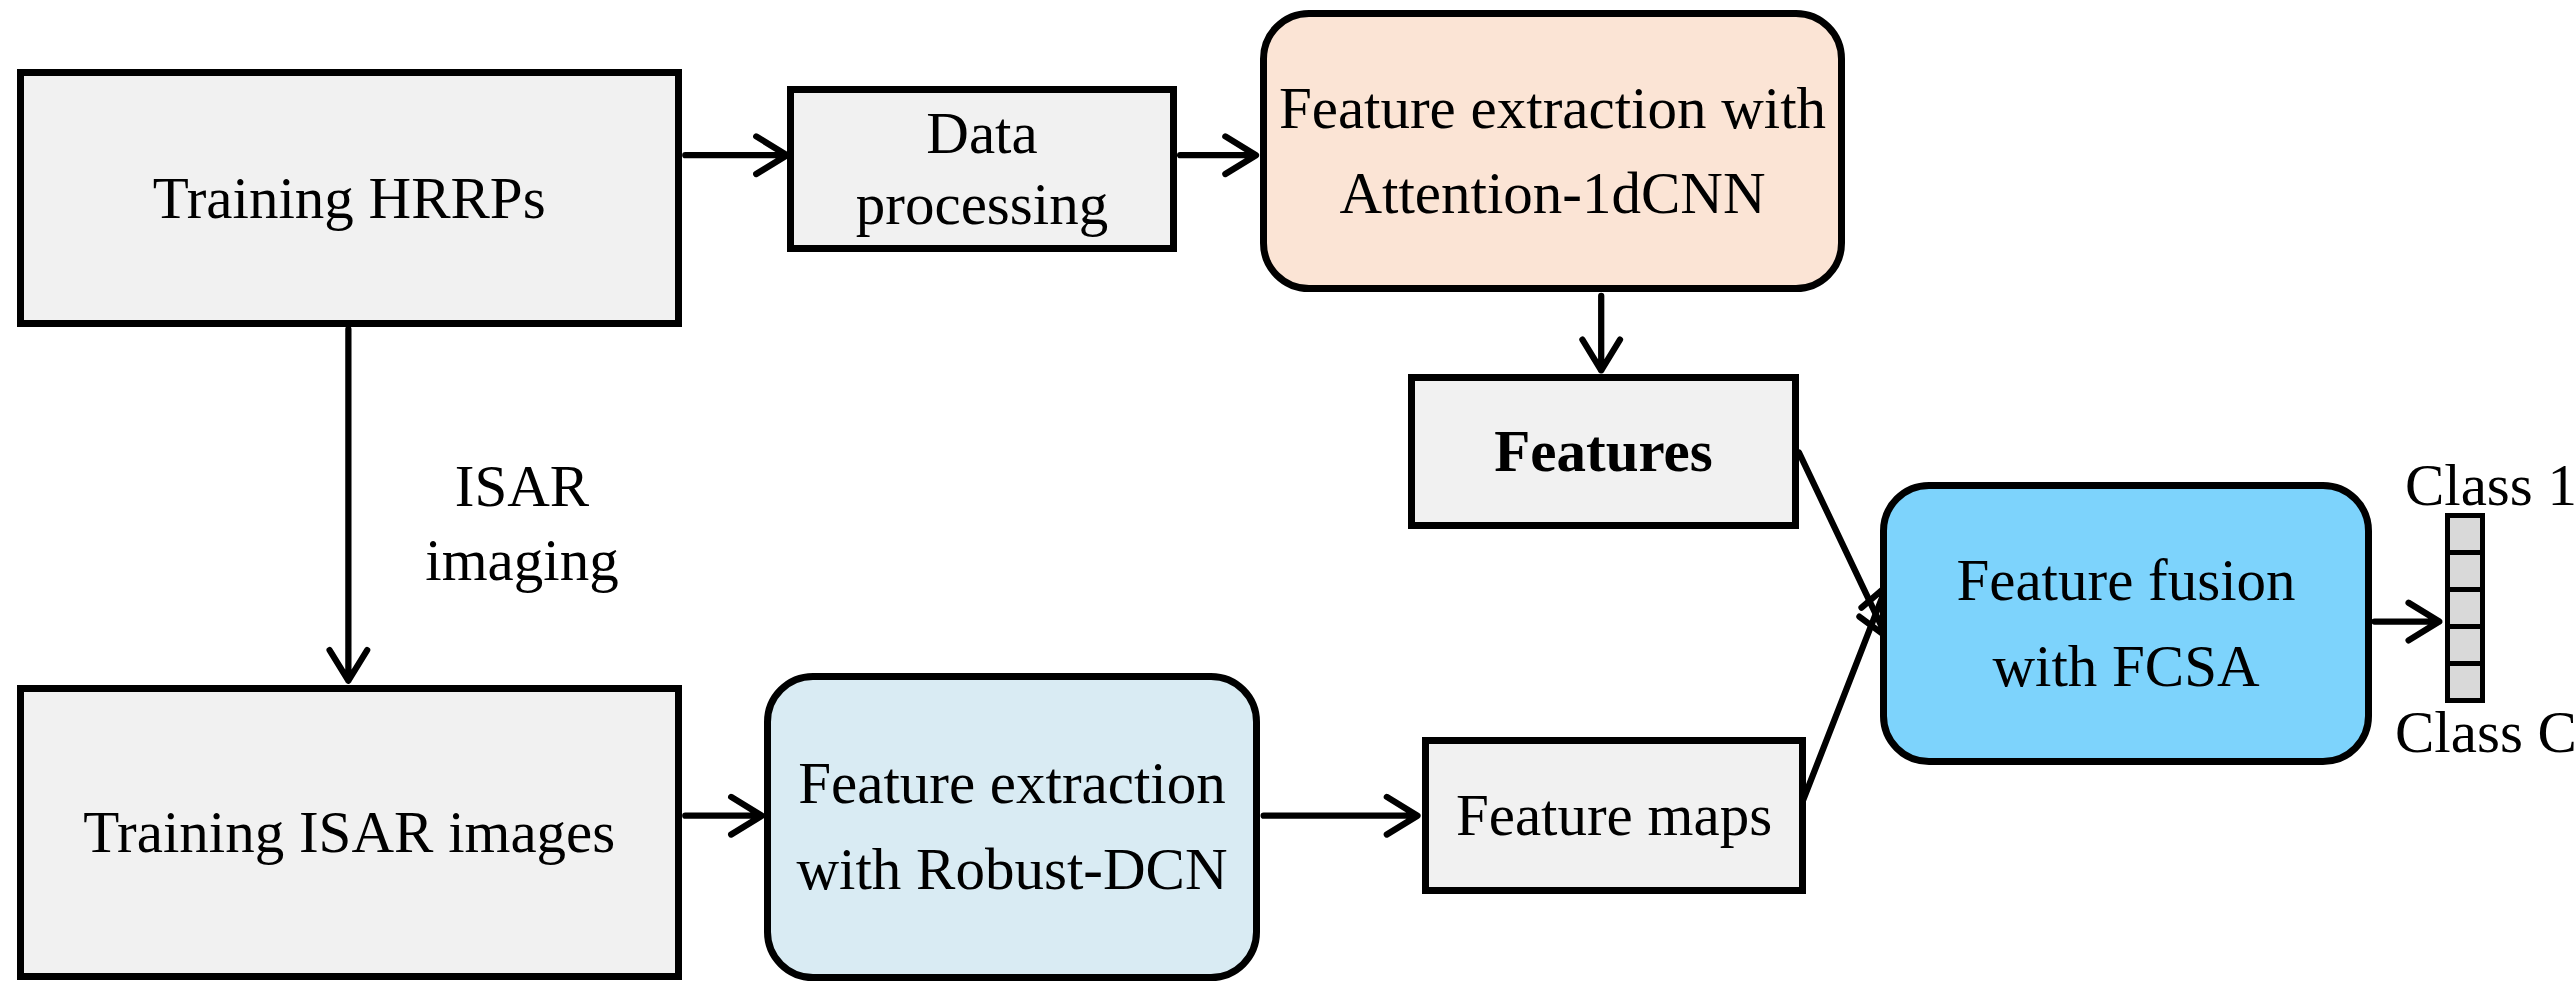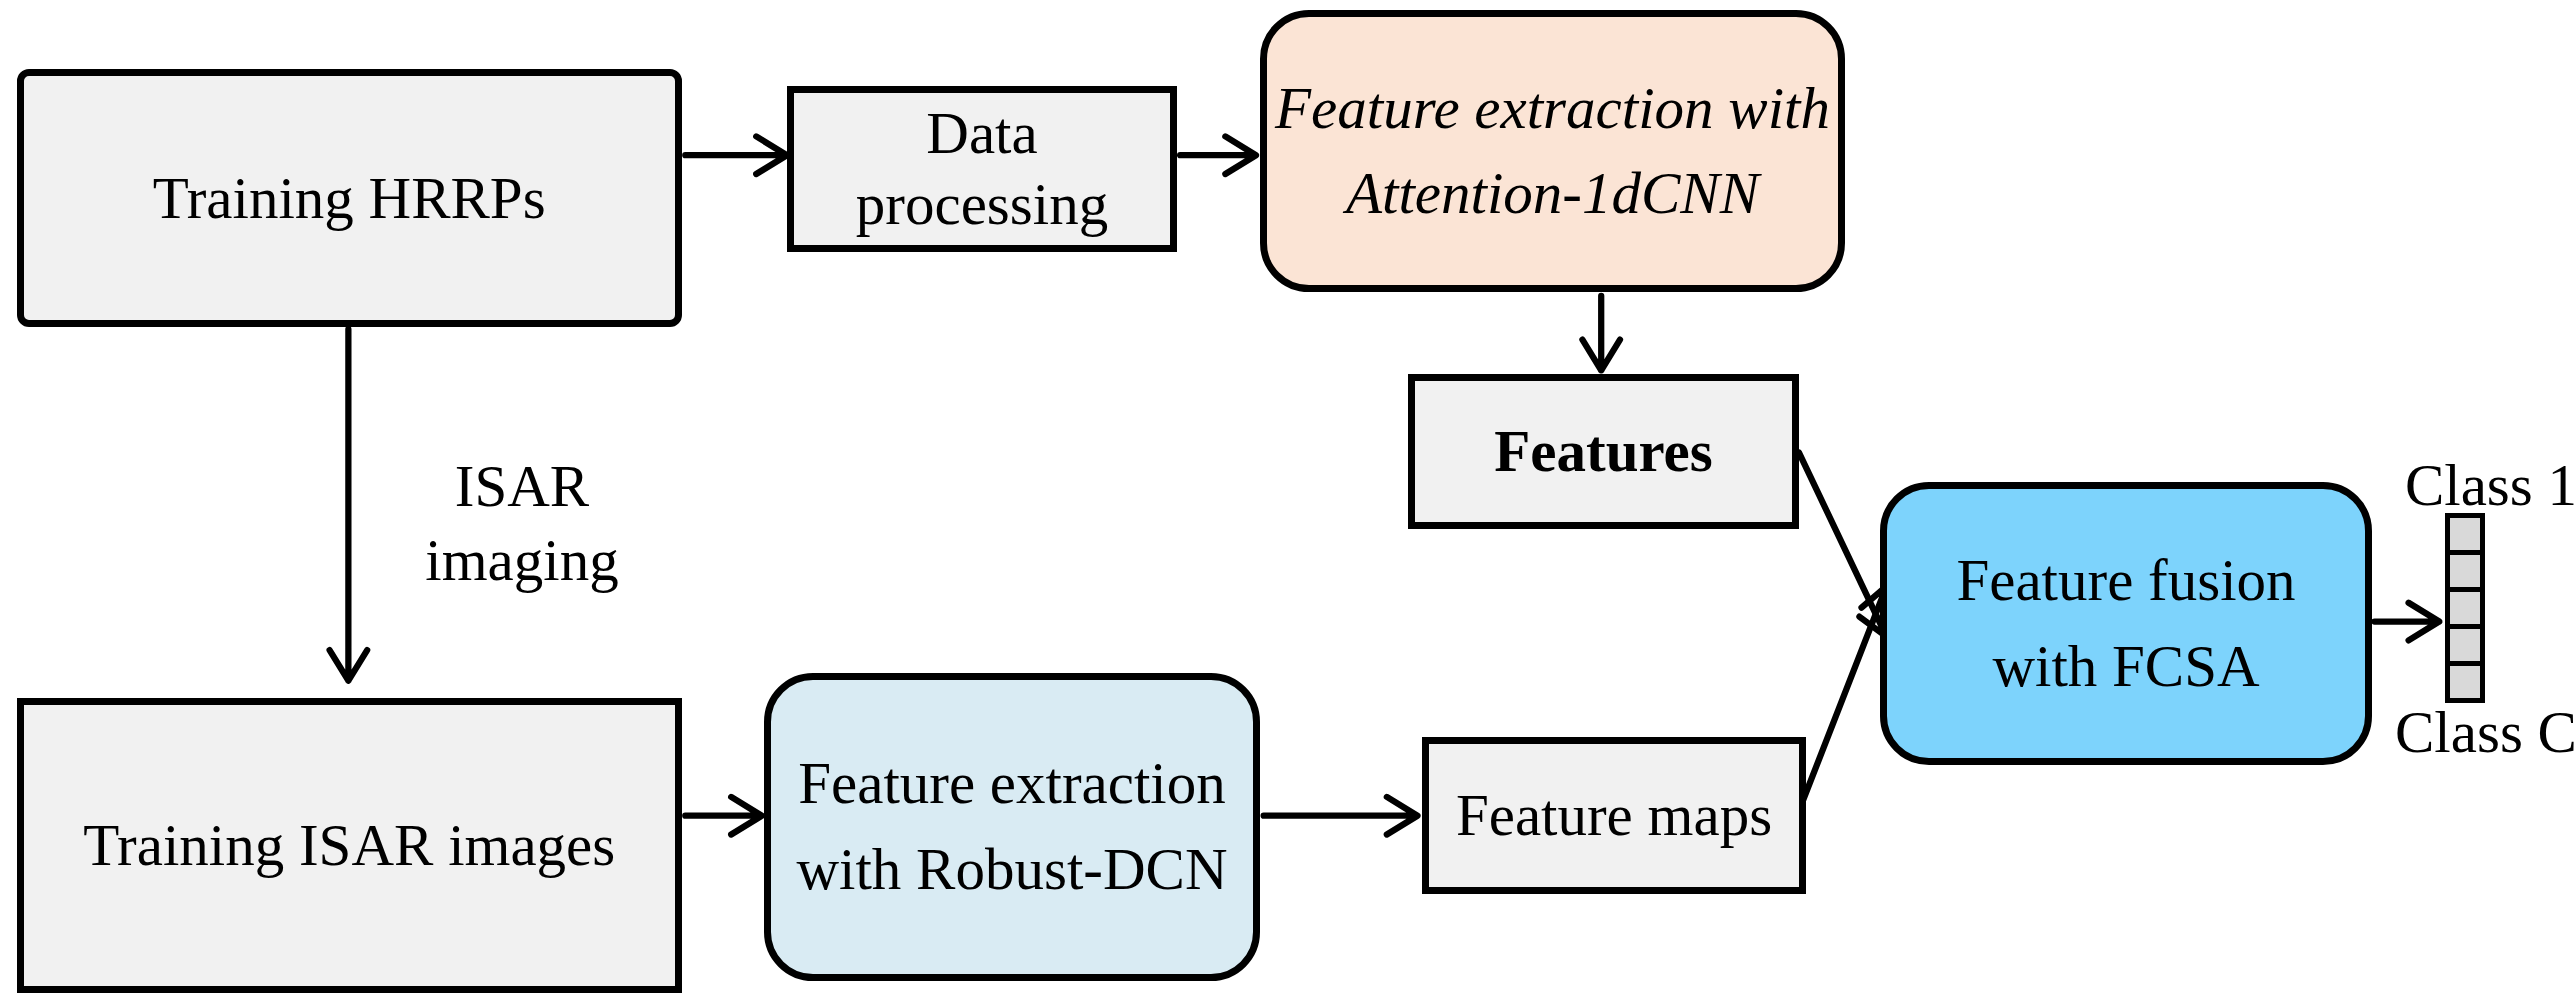--- a/index.html
+++ b/index.html
@@ -72,44 +72,44 @@
     <path d="M1695 223 L1796 223 M1804 223 L1760 196 M1804 223 L1760 250"></path>
     <path d="M500 473 L500 970 M500 978 L473 934 M500 978 L527 934"></path>
     <path d="M2300 425 L2300 524 M2300 532 L2273 488 M2300 532 L2327 488"></path>
     <path d="M984 1172 L1086 1172 M1094 1172 L1050 1145 M1094 1172 L1050 1199"></path>
     <path d="M1815 1172 L2028 1172 M2036 1172 L1992 1145 M2036 1172 L1992 1199"></path>
     <path d="M2584 650 L2710 915 M2710 915 L2671 886 M2710 915 L2712 867"></path>
     <path d="M2590 1150 L2710 842 M2710 842 L2674 873 M2710 842 L2716 890"></path>
     <path d="M3411 893 L3496 893 M3504 893 L3460 866 M3504 893 L3460 920"></path>
   </svg>
 
-  <div class="node fill-gray" style="left:16.7px; top:69px; width:665px; height:258px;border-radius:12px;">
+  <div class="node fill-gray" style="left:16.7px; top:69px; width:665px; height:258px;">
     <span>Training HRRPs</span>
   </div>
 
   <div class="node fill-gray lh-tight" style="left:787px; top:72px; width:390px; height:166px;">
     <span>Data
 processing</span>
   </div>
 
-  <div class="node rounded fill-peach lh-round" style="left:1260px; top:10.4px; width:585px; height:282px;font-style:italic;">
+  <div class="node rounded fill-peach lh-round" style="left:1260px; top:10.4px; width:585px; height:282px;">
     <span>Feature extraction with
 Attention-1dCNN</span>
   </div>
 
   <div class="node fill-gray" style="left:1408px; top:374px; width:391px; height:155px;font-weight:bold;">
     <span>Features</span>
   </div>
 
   <div class="edge-label" style="left:376px; top:449px; width:292px; height:150px;text-align:center;">
     <span>ISAR
 imaging</span>
   </div>
 
-  <div class="node fill-gray" style="left:16.7px; top:685px; width:665px; height:295px;margin-top:13px;">
+  <div class="node fill-gray" style="left:16.7px; top:685px; width:665px; height:295px;">
     <span>Training ISAR images</span>
   </div>
 
   <div class="node rounded fill-blue lh-round" style="left:764px; top:673px; width:496px; height:308px;">
     <span>Feature extraction
 with Robust-DCN</span>
   </div>
 
   <div class="node fill-gray" style="left:1422px; top:737px; width:384px; height:157px;">
     <span>Feature maps</span>

